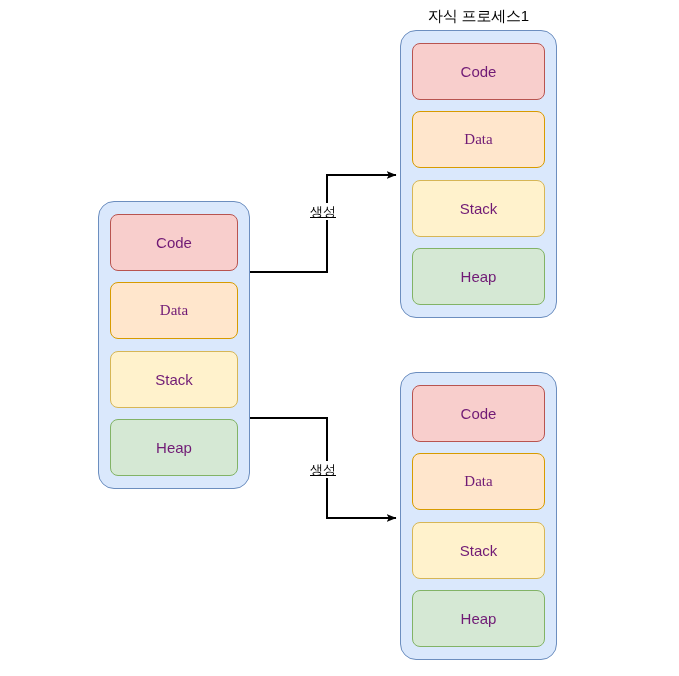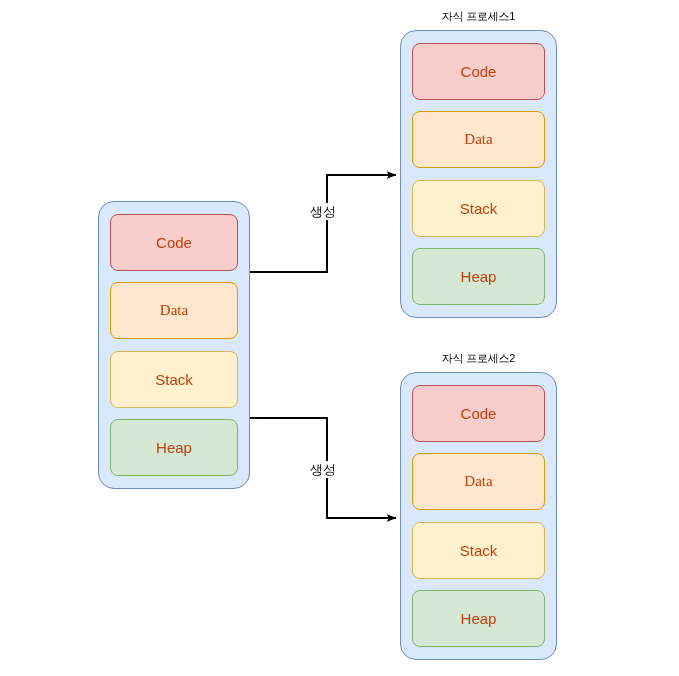--- a/index.html
+++ b/index.html
@@ -30,39 +30,39 @@
     border-radius: 16px;
     display: flex;
     flex-direction: column;
     justify-content: space-between;
     padding: 12px 11px;
   }
 
   
   .process-title {
     position: absolute;
-    font-size: 11px;
+    font-size: 15px;
     color: #000000;
     text-align: center;
     white-space: nowrap;
     letter-spacing: -0.2px;
     line-height: 18px;
   }
 
   
   .segment {
     box-sizing: border-box;
     height: 57px;
     border-radius: 8px;
     border: 1px solid #000000;
     display: flex;
     align-items: center;
     justify-content: center;
     font-size: 15px;
-    color: #c2410c;
+    color: #701a75;
   }
   .segment.seg-code  { background: #f8cecc; border-color: #b85450; }
   .segment.seg-data  { background: #ffe6cc; border-color: #d79b00; font-family: Liberation Serif, serif; }
   .segment.seg-stack { background: #fff2cc; border-color: #d6b656; }
   .segment.seg-heap  { background: #d5e8d4; border-color: #82b366; }
 
   
   #connector-layer {
     position: absolute;
     left: 0;
@@ -74,20 +74,21 @@
 
   
   .edge-label {
     position: absolute;
     font-size: 13px;
     color: #000000;
     background: #ffffff;
     padding: 1px 3px;
     white-space: nowrap;
     line-height: 15px;
+    text-decoration: underline;
   }
 
   
   #parent-process       { left: 98px;  top: 201px; width: 152px; height: 288px; }
   #parent-process-title { left: 98px;  top: 178px; width: 152px; }
 
   #child-process-1       { left: 400px; top: 30px;  width: 157px; height: 288px; }
   #child-process-1-title { left: 400px; top: 7px;   width: 157px; }
 
   #child-process-2       { left: 400px; top: 372px; width: 157px; height: 288px; }
@@ -127,21 +128,20 @@
 
   <div id="child-process-1-title" class="process-title">자식 프로세스1</div>
 
   <div id="child-process-1" class="process-box">
     <div class="segment seg-code">Code</div>
     <div class="segment seg-data">Data</div>
     <div class="segment seg-stack">Stack</div>
     <div class="segment seg-heap">Heap</div>
   </div>
 
-  <div id="child-process-2-title" class="process-title">자식 프로세스2</div>
 
   <div id="child-process-2" class="process-box">
     <div class="segment seg-code">Code</div>
     <div class="segment seg-data">Data</div>
     <div class="segment seg-stack">Stack</div>
     <div class="segment seg-heap">Heap</div>
   </div>
 
 </div>
 

